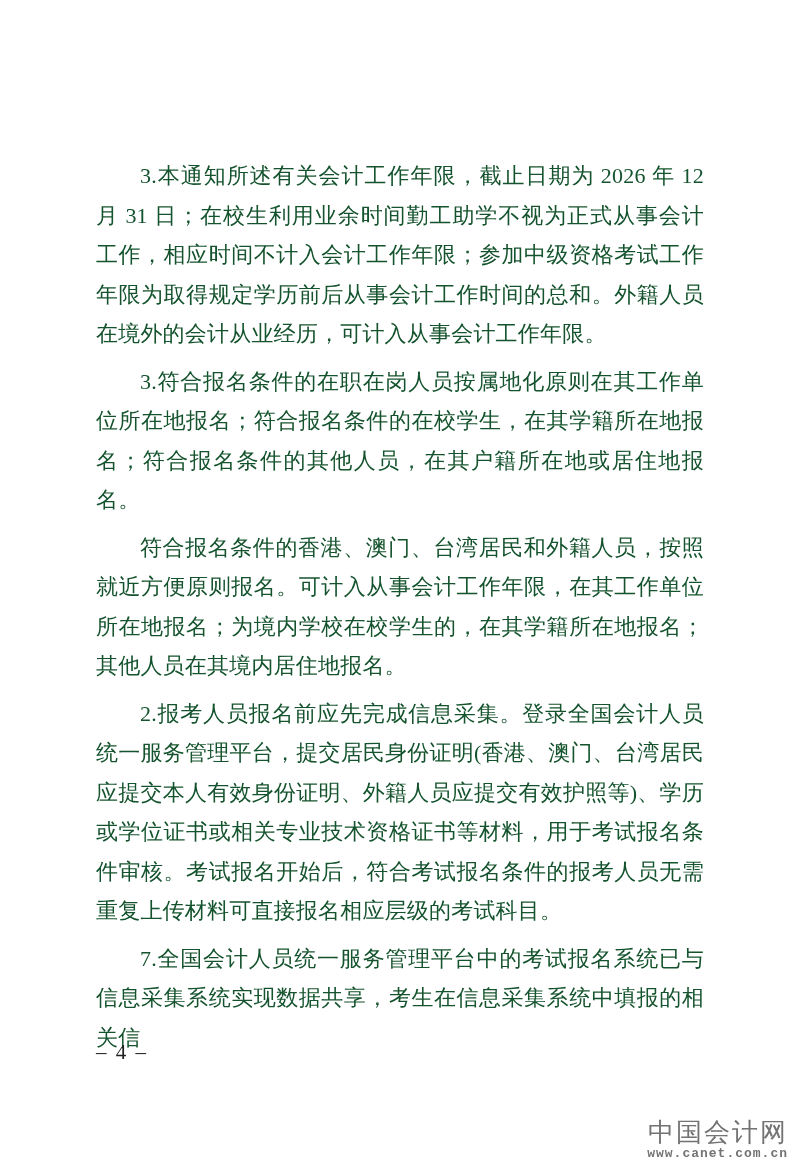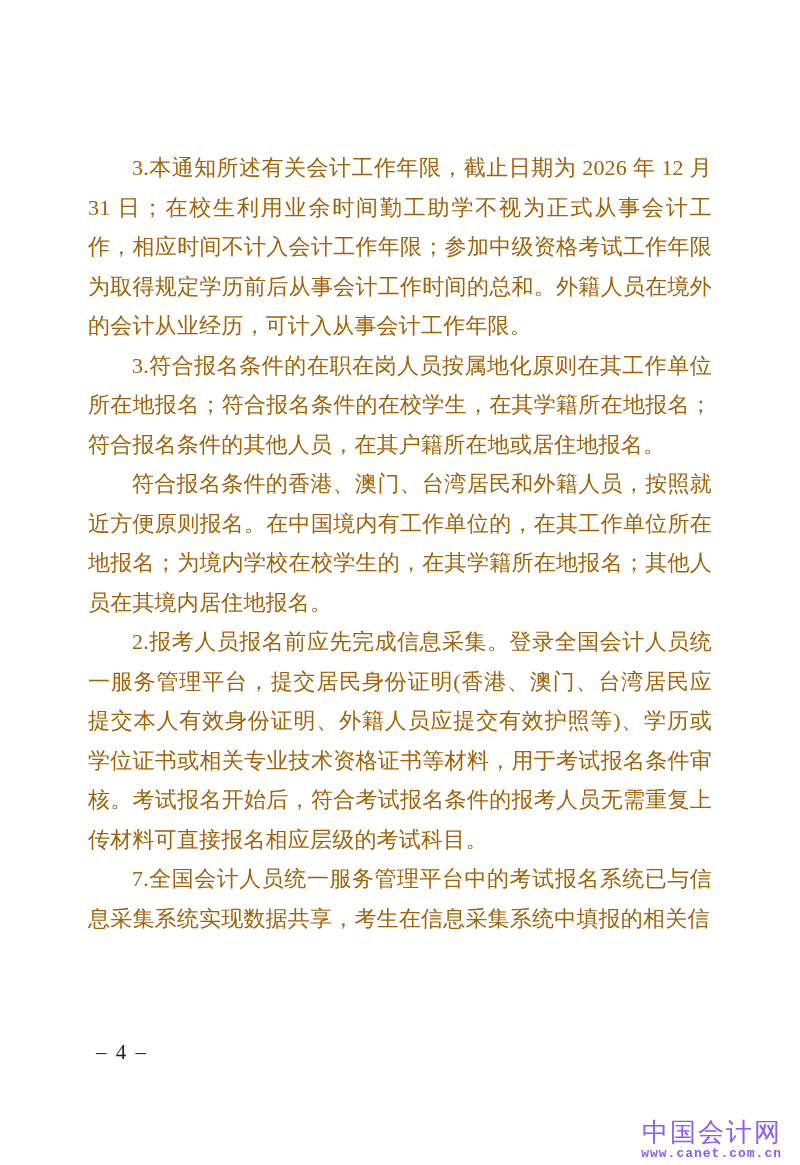--- a/index.html
+++ b/index.html
@@ -15,44 +15,44 @@
     overflow: hidden;
     font-family: "Liberation Serif", "DejaVu Serif", serif;
   }
   .doc-body {
     position: absolute;
     left: 88px;
     top: 148px;
     width: 624px;
   }
   .doc-body p {
-    margin: 0;
+    margin: 8px;
     padding: 0;
     text-indent: 2em;
     font-size: 22px;
     letter-spacing: 0.2px;
     line-height: 39.5px;
     text-align: justify;
-    color: #a16207;
+    color: #14532d;
   }
   .page-number {
     position: absolute;
     left: 96px;
     top: 1040px;
     font-size: 21px;
     letter-spacing: 2px;
     color: #222222;
     white-space: pre;
   }
   .watermark {
     position: absolute;
-    right: 18px;
+    right: 12px;
     bottom: 4px;
     text-align: right;
-    color: #8b5cf6;
+    color: #737373;
     line-height: 1.05;
   }
   .watermark .wm-name {
     font-family: "Liberation Sans", "DejaVu Sans", sans-serif;
     font-size: 26px;
     letter-spacing: 2px;
     display: block;
   }
   .watermark .wm-url {
     font-family: Liberation Mono, monospace;
@@ -64,21 +64,21 @@
   }
 </style>
 </head>
 <body>
 
 <div class="page">
 
   <div class="doc-body">
     <p>3.本通知所述有关会计工作年限，截止日期为 2026 年 12 月 31 日；在校生利用业余时间勤工助学不视为正式从事会计工作，相应时间不计入会计工作年限；参加中级资格考试工作年限为取得规定学历前后从事会计工作时间的总和。外籍人员在境外的会计从业经历，可计入从事会计工作年限。</p>
     <p>3.符合报名条件的在职在岗人员按属地化原则在其工作单位所在地报名；符合报名条件的在校学生，在其学籍所在地报名；符合报名条件的其他人员，在其户籍所在地或居住地报名。</p>
-    <p>符合报名条件的香港、澳门、台湾居民和外籍人员，按照就近方便原则报名。在中国境内有工作单位的，在其工作单位所在地报名；为境内学校在校学生的，在其学籍所在地报名；其他人员在其境内居住地报名。</p>
+    <p>符合报名条件的香港、澳门、台湾居民和外籍人员，按照就近方便原则报名。可计入从事会计工作年限，在其工作单位所在地报名；为境内学校在校学生的，在其学籍所在地报名；其他人员在其境内居住地报名。</p>
     <p>2.报考人员报名前应先完成信息采集。登录全国会计人员统一服务管理平台，提交居民身份证明(香港、澳门、台湾居民应提交本人有效身份证明、外籍人员应提交有效护照等)、学历或学位证书或相关专业技术资格证书等材料，用于考试报名条件审核。考试报名开始后，符合考试报名条件的报考人员无需重复上传材料可直接报名相应层级的考试科目。</p>
     <p>7.全国会计人员统一服务管理平台中的考试报名系统已与信息采集系统实现数据共享，考生在信息采集系统中填报的相关信</p>
   </div>
 
   <div class="page-number">– 4 –</div>
 
   <div class="watermark">
     <span class="wm-name">中国会计网</span>
     <span class="wm-url">www.canet.com.cn</span>
   </div>

